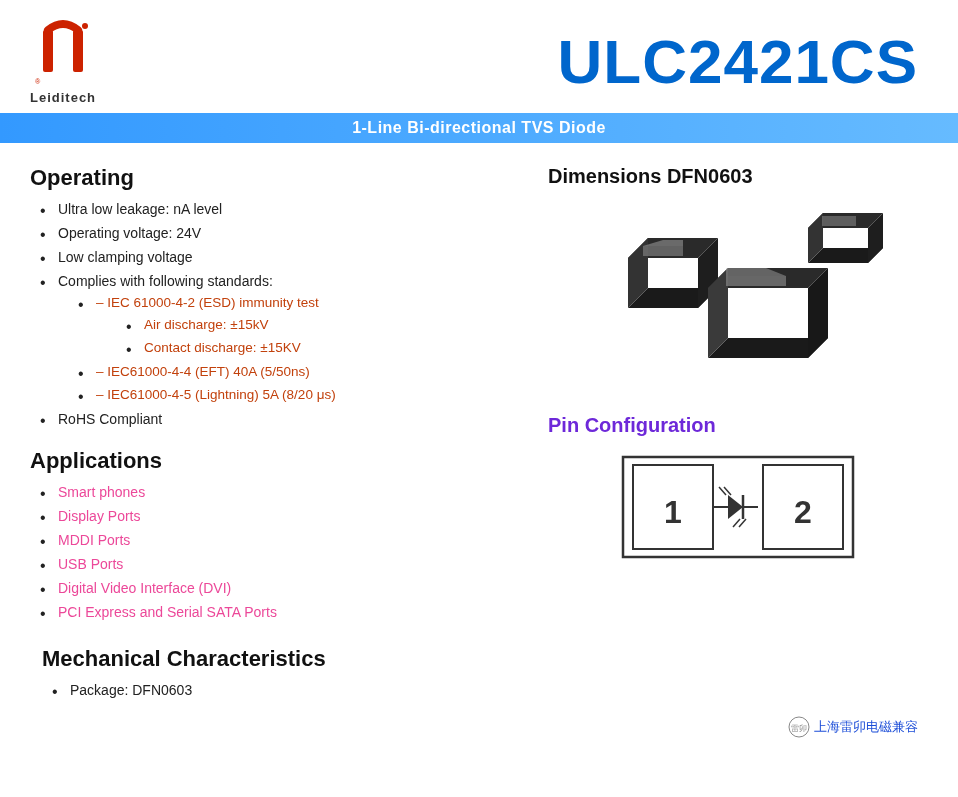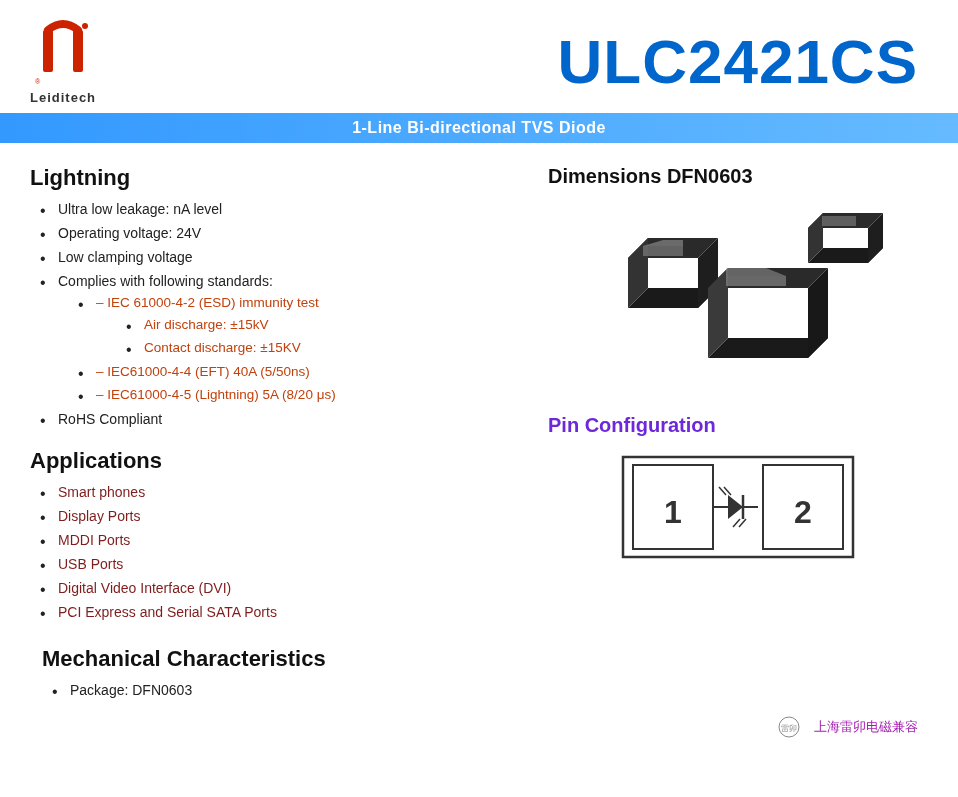--- a/index.html
+++ b/index.html
@@ -108,21 +108,21 @@
     }
     .sub-sub-list {
       list-style: none;
       padding-left: 30px;
     }
     .sub-sub-list li {
       font-size: 13.5px;
       line-height: 1.6;
     }
     .app-link {
-      color: #7f1d1d;
+      color: #ec4899;
       text-decoration: none;
     }
     
     .dim-title {
       font-size: 20px;
       font-weight: bold;
       color: #111;
       margin-bottom: 10px;
       margin-top: 10px;
     }
@@ -135,26 +135,26 @@
     .pin-config-title {
       font-size: 20px;
       font-weight: bold;
       color: #6d28d9;
       margin-bottom: 10px;
       margin-top: 16px;
     }
     .footer-brand {
       text-align: right;
       padding: 12px 40px 10px 0;
-      color: #a21caf;
+      color: #1d4ed8;
       font-size: 13px;
       display: flex;
       align-items: center;
       justify-content: flex-end;
-      gap: 14px;
+      gap: 4px;
     }
     .footer-logo-icon {
       width: 22px;
       height: 22px;
     }
     .mech-section {
       padding: 0 42px;
     }
   </style>
 </head>
@@ -178,21 +178,21 @@
     <div class="product-title">ULC2421CS</div>
   </div>
 
   <div class="banner">1-Line Bi-directional TVS Diode</div>
 
   <div class="main-content">
 
     <div class="left-col">
 
       <div>
-        <div class="section-title">Lightning</div>
+        <div class="section-title">Operating</div>
         <ul class="bullet-list">
           <li><span>Ultra low leakage: nA level</span></li>
           <li><span>Operating voltage: 24V</span></li>
           <li><span>Low clamping voltage</span></li>
           <li>
             <span>Complies with following standards:</span>
             <ul class="sub-list">
               <li><span>– IEC 61000-4-2 (ESD) immunity test</span>
                 <ul class="sub-sub-list">
                   <li><span>Air discharge: ±15kV</span></li>

